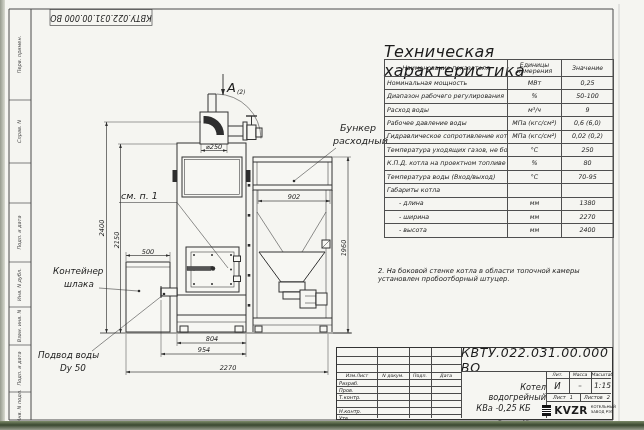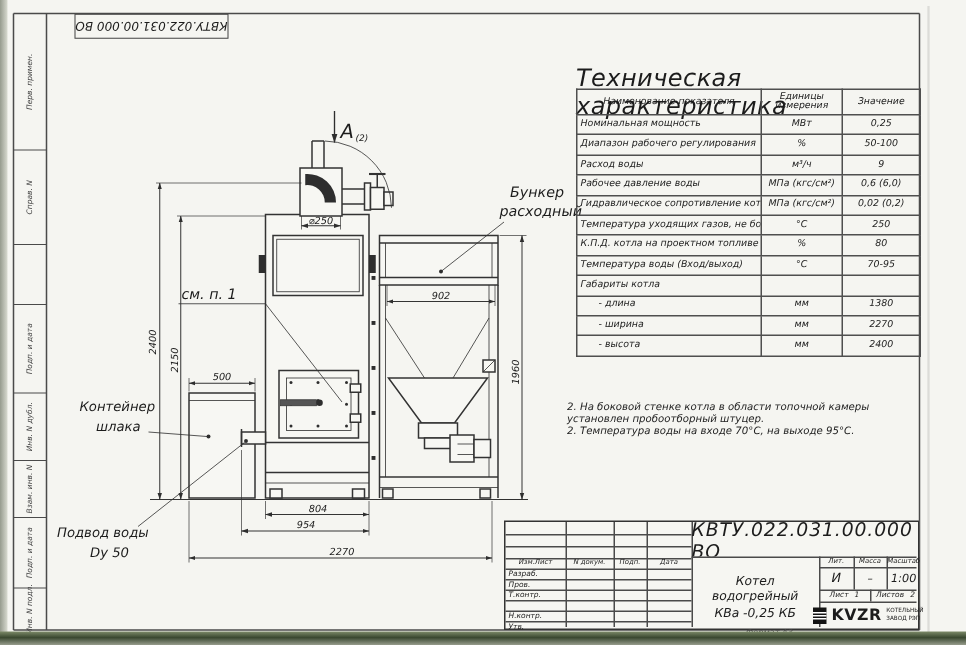--- a/index.html
+++ b/index.html
@@ -48,21 +48,21 @@
   .tb{position:absolute;left:336px;top:347px;width:277px;height:73px;border:1.4px solid #333;
       box-sizing:border-box;background:rgba(247,247,243,.6);}
   .tb .v,.tb .h{position:absolute;background:#4a4a4a;}
   .tb .v{width:1px;}
   .tb .h{height:1px;}
   .tb .cell{position:absolute;display:flex;align-items:center;justify-content:center;
             font-style:italic;overflow:hidden;}
   .tb .lbl{justify-content:flex-start;padding-left:2px;font-size:5px;}
   .tb .hdr{font-size:4.6px;}
   .docnum{font-size:12.5px;letter-spacing:.6px;}
-  .prod{flex-direction:column;font-size:8.2px;line-height:1.3;text-align:center;padding-top:3px;align-items:center;justify-content:flex-start;}
+  .prod{flex-direction:column;font-size:8.2px;line-height:1.3;text-align:right;padding-top:3px;align-items:center;justify-content:flex-start;}
   .logo{position:absolute;left:209px;top:53px;width:66px;height:18px;display:flex;
         align-items:center;justify-content:center;gap:3px;}
   .logo-mark{width:13px;height:11px;background:#141414;display:flex;flex-direction:column;
              justify-content:center;gap:1px;align-items:center;}
   .logo-mark i{display:block;width:9px;height:1px;background:#fff;}
   .logo-kvzr{font-style:normal;font-weight:bold;font-size:10.5px;letter-spacing:.4px;}
   .logo-sub{font-style:normal;font-size:3.8px;line-height:1.25;color:#222;}
 
   .fmt{position:absolute;left:468px;top:419px;width:90px;text-align:center;
        font-style:italic;font-size:5.5px;color:#444;}
@@ -353,21 +353,20 @@
     <tr class="sub">
           <td class="nm">- высота</td>
           <td>мм</td>
           <td>2400</td>
         </tr>
   </tbody>
     </table>
 
   <div class="notes">
     <div>2. На боковой стенке котла в области топочной камеры установлен пробоотборный штуцер.</div>
-    <div>2. Температура воды на входе 70°С, на выходе 95°С.</div>
   </div>
 
   <div class="tb">
     <div class="v" style="left:40px;top:0;height:70px;"></div>
     <div class="v" style="left:72px;top:0;height:70px;"></div>
     <div class="v" style="left:94px;top:0;height:70px;"></div>
     <div class="v" style="left:124px;top:0;height:70px;"></div>
     <div class="v" style="left:209px;top:23px;height:47px;"></div>
     <div class="v" style="left:232px;top:23px;height:22px;"></div>
     <div class="v" style="left:254px;top:23px;height:22px;"></div>
@@ -402,21 +401,21 @@
     <div class="cell prod" style="left:124px;top:23px;width:85px;height:47px;">
       <div>Котел водогрейный</div>
       <div>КВа -0,25  КБ</div>
     </div>
 
     <div class="cell hdr" style="left:209px;top:23px;width:23px;height:7px;">Лит.</div>
     <div class="cell hdr" style="left:232px;top:23px;width:22px;height:7px;">Масса</div>
     <div class="cell hdr" style="left:254px;top:23px;width:23px;height:7px;">Масштаб</div>
     <div class="cell" style="left:209px;top:30px;width:23px;height:15px;font-size:8.5px;">И</div>
     <div class="cell" style="left:232px;top:30px;width:22px;height:15px;font-size:7px;">–</div>
-    <div class="cell" style="left:254px;top:30px;width:23px;height:15px;font-size:7.5px;">1:00</div>
+    <div class="cell" style="left:254px;top:30px;width:23px;height:15px;font-size:7.5px;">1:15</div>
 
     <div class="cell" style="left:209px;top:45px;width:34px;height:8px;font-size:5px;gap:4px;">
       <span>Лист</span>
       <span>1</span>
     </div>
     <div class="cell" style="left:243px;top:45px;width:34px;height:8px;font-size:5px;gap:4px;">
       <span>Листов</span>
       <span>2</span>
     </div>
 

